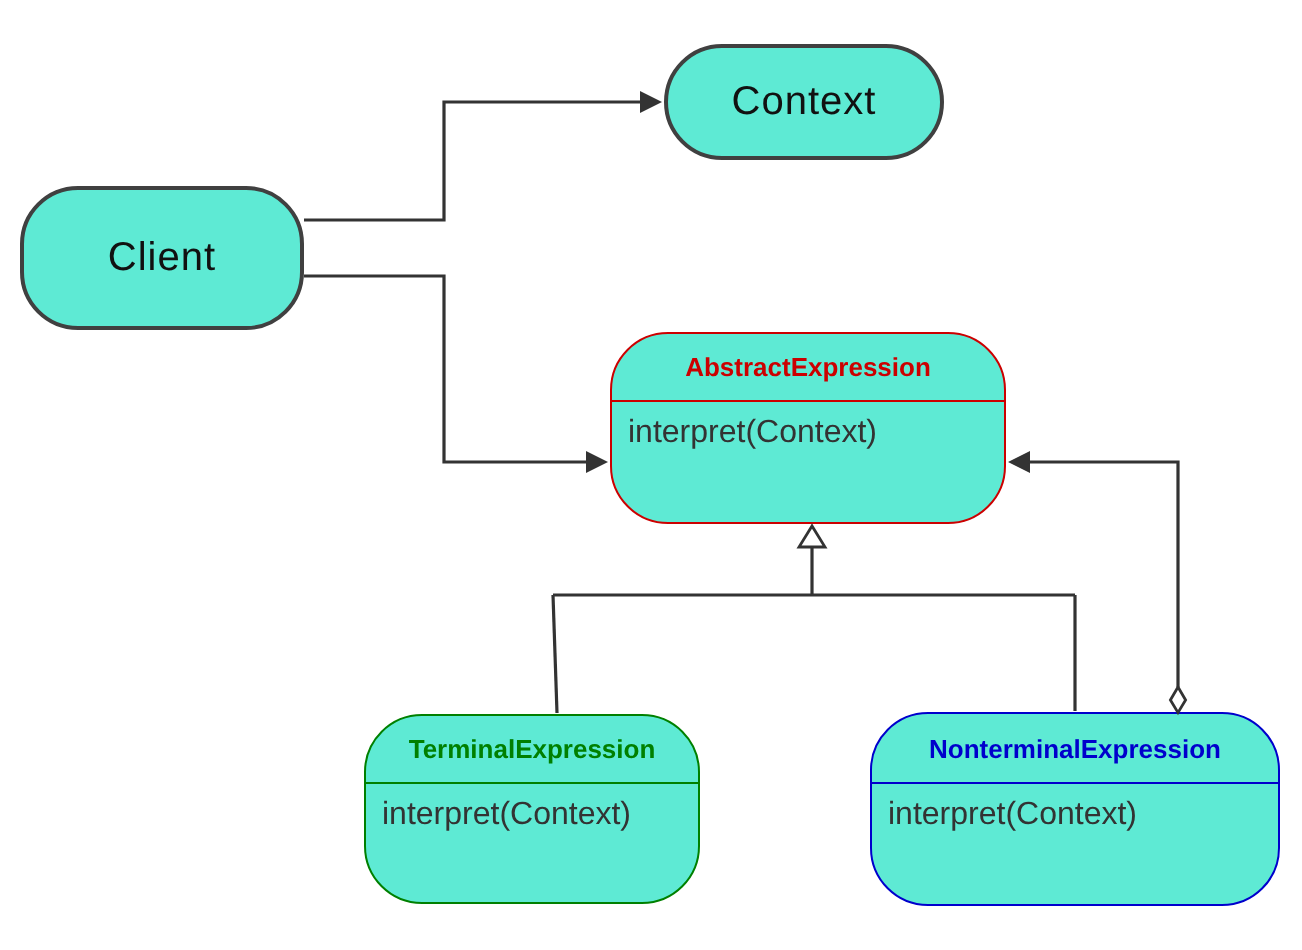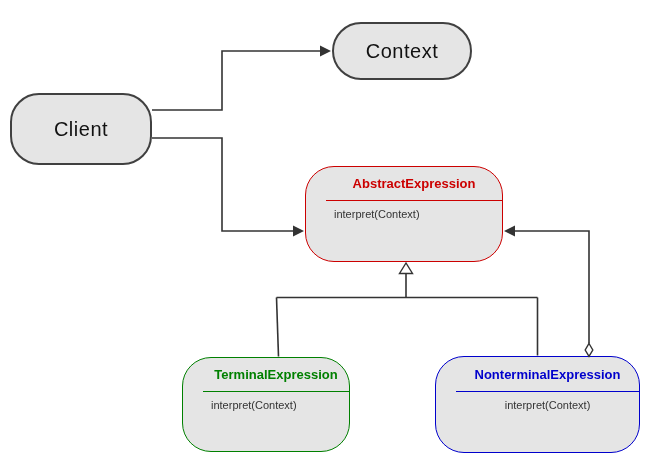--- a/index.html
+++ b/index.html
@@ -10,59 +10,58 @@
   }
   #diagram {
     position: relative;
     width: 651px;
     height: 475px;
     background: var(--background, #fff);
     overflow: hidden;
   }
   .uml-box {
     position: absolute;
-    background: #e5e5e5;
+    background: #5eead4;
     box-sizing: border-box;
     border-radius: 29px;
   }
   .simple-box {
     border: 2px solid var(--plain-box-border, #404040);
     display: flex;
     align-items: center;
     justify-content: center;
     font-size: 20px;
     color: var(--plain-box-text, #111);
     letter-spacing: 0.5px;
   }
   .class-box {
     border-style: solid;
     border-width: 1.5px;
-    padding-left: 20px;
   }
   .class-header {
     box-sizing: border-box;
     border-bottom-style: solid;
     border-bottom-width: 1.5px;
     display: flex;
     align-items: center;
     justify-content: center;
     font-weight: bold;
     font-size: 13px;
   }
   .class-body {
     box-sizing: border-box;
     padding: 7px 8px;
-    font-size: 11px;
+    font-size: 16px;
     color: var(--method-text, #333);
   }
   .abstract { border-color: var(--abstract-accent, #cc0000); }
   .abstract .class-header { border-bottom-color: var(--abstract-accent, #cc0000); color: var(--abstract-accent, #cc0000); }
   .terminal { border-color: var(--terminal-accent, #008000); }
   .terminal .class-header { border-bottom-color: var(--terminal-accent, #008000); color: var(--terminal-accent, #008000); }
-  .nonterminal { border-color: var(--nonterminal-accent, #0000cc); text-align: center; }
+  .nonterminal { border-color: var(--nonterminal-accent, #0000cc); }
   .nonterminal .class-header { border-bottom-color: var(--nonterminal-accent, #0000cc); color: var(--nonterminal-accent, #0000cc); }
 
   #connector-layer {
     position: absolute;
     left: 0;
     top: 0;
     pointer-events: none;
   }
   .connector {
     fill: none;

